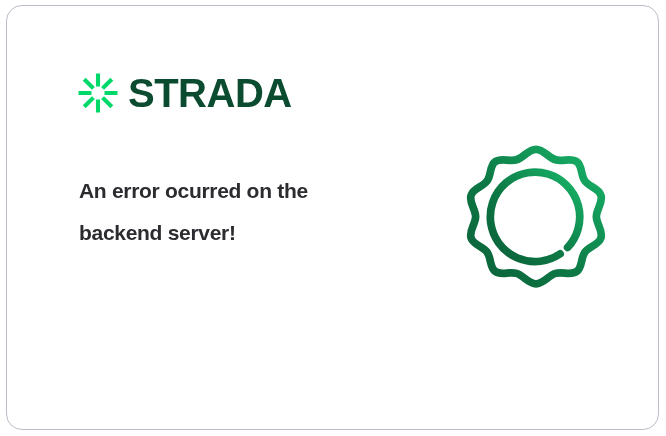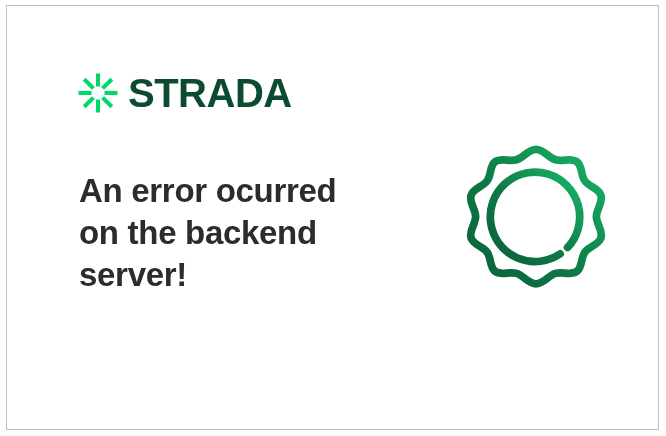--- a/index.html
+++ b/index.html
@@ -17,21 +17,21 @@
 
   .error-card {
     position: absolute;
     left: 6px;
     top: 5px;
     width: 653px;
     height: 425px;
     box-sizing: border-box;
     background: #ffffff;
     border: 1px solid #b9bec9;
-    border-radius: 0;
+    border-radius: 16px;
     overflow: hidden;
   }
 
   
   .brand {
     position: absolute;
     left: 70px;
     top: 66px;
     display: flex;
     align-items: center;
@@ -54,21 +54,21 @@
   }
 
   
   .headline {
     position: absolute;
     left: 72px;
     top: 164px;
     width: 300px;
     margin: 0;
     font-family: "Liberation Sans", sans-serif;
-    font-size: 33px;
+    font-size: 21px;
     line-height: 42px;
     font-weight: bold;
     letter-spacing: -0.3px;
     color: #2b2b30;
   }
 
   
   .gear-art {
     position: absolute;
     left: 443px;

